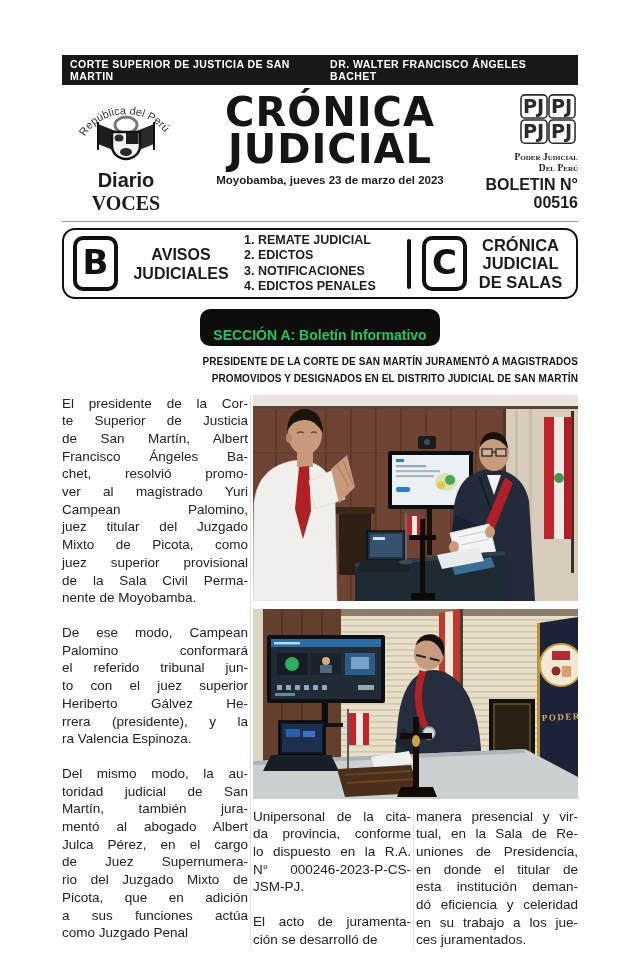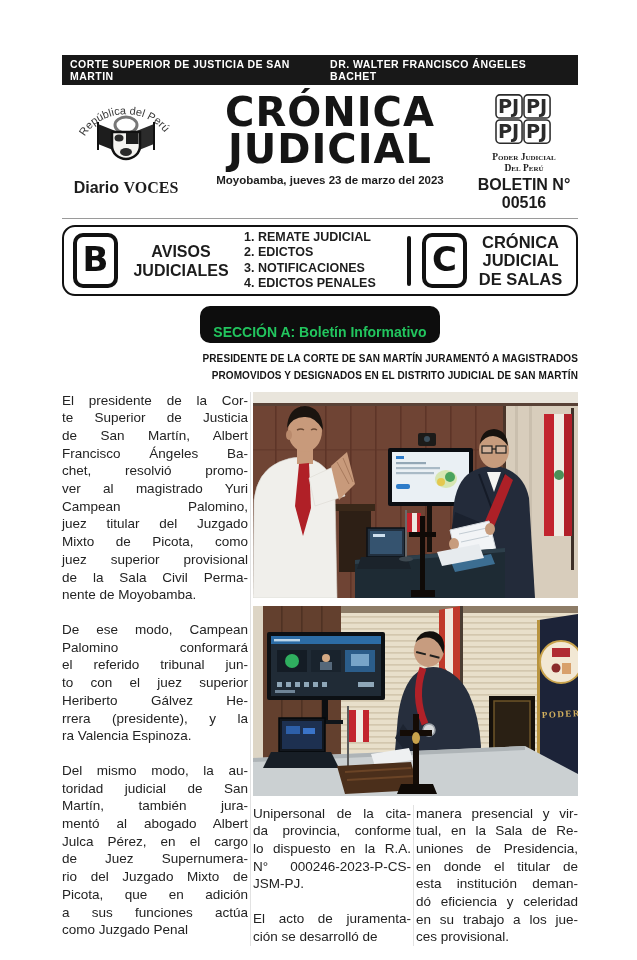--- a/index.html
+++ b/index.html
@@ -7,28 +7,28 @@
         font-family:"Liberation Sans",sans-serif;overflow:hidden;}
   .content{position:absolute;left:62px;top:55px;width:516px;}
 
   
   .topbar{display:flex;justify-content:space-between;align-items:flex-end;background:#181818;
           color:#fff;font-size:10.5px;font-weight:bold;letter-spacing:.45px;
           padding:3px 8px 3px;}
   
   .masthead{display:flex;align-items:stretch;margin-top:7px;}
   .brand{width:128px;text-align:center;}
-  .brand-name{font-size:16px;margin-top:11px;}
+  .brand-name{font-size:20px;margin-top:1px;}
   .brand-name .serif{font-family:"Liberation Serif",serif;font-weight:bold;}
   .brand-name .sans{font-weight:bold;}
   .title-block{flex:1;text-align:center;padding-top:2px;}
   .np-title{font-family:"DejaVu Sans",sans-serif;font-weight:bold;font-size:40px;
             line-height:37px;letter-spacing:1px;white-space:pre-line;color:#151515;}
   .dateline{font-size:11.5px;font-weight:bold;margin-top:6px;}
-  .pj-block{width:108px;text-align:center;}
+  .pj-block{width:108px;text-align:right;}
   .pj-caption{font-family:"Liberation Serif",serif;font-variant:small-caps;font-weight:bold;
               font-size:9.5px;line-height:10.5px;color:#222;}
   .bulletin{font-size:16px;font-weight:bold;margin-top:3px;}
   .rule{border:none;border-top:1.5px solid #9a9a9a;margin:6px 0 0;}
 
   
   .sections-box{margin-top:6px;border:2.5px solid #111;border-radius:13px;display:flex;
                 align-items:center;padding:7px 9px;box-sizing:border-box;height:71px;gap:7px;}
   .letterbox{border:4px solid #111;border-radius:10px;width:37px;height:44px;flex:none;
              display:flex;align-items:center;justify-content:center;
@@ -445,21 +445,21 @@
           <div class="vr"></div>
           <div class="col-right">
               <div class="para">
                 <div class="jline">manera presencial y vir-</div>
                 <div class="jline">tual, en la Sala de Re-</div>
                 <div class="jline">uniones de Presidencia,</div>
                 <div class="jline">en donde el titular de</div>
                 <div class="jline">esta institución deman-</div>
                 <div class="jline">dó eficiencia y celeridad</div>
                 <div class="jline">en su trabajo a los jue-</div>
-                <div class="jline lastline">ces provisional.</div>
+                <div class="jline lastline">ces juramentados.</div>
               </div>
             </div>
         </div>
       </div>
     </div>
 
   </div>
 </div>
 
 </body></html>

